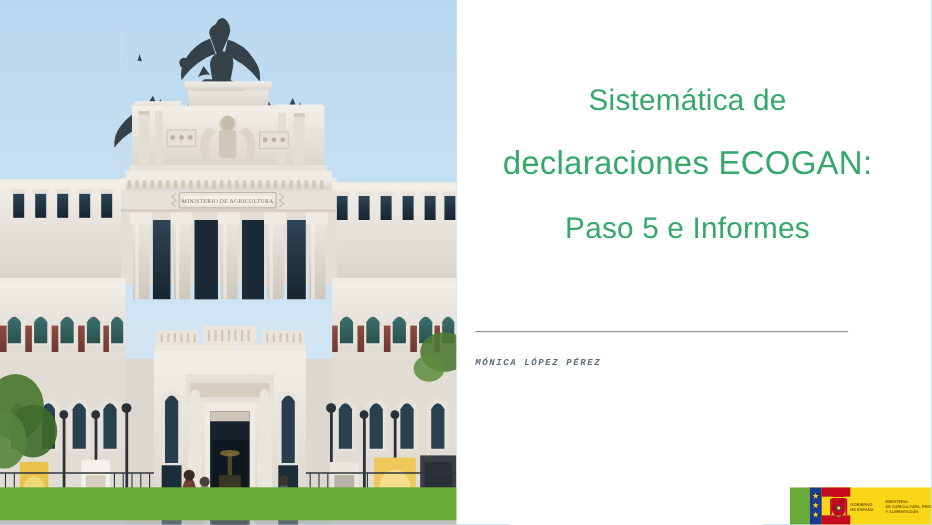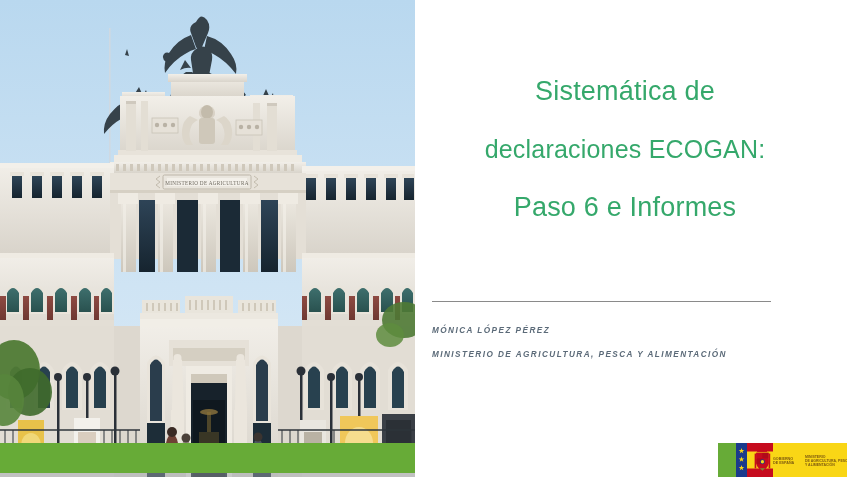--- a/index.html
+++ b/index.html
@@ -26,38 +26,39 @@
     text-align:center;
   }
   .title-line {
     color:#35a86b;
     font-size:27px;
     line-height:58px;
     font-weight:400;
     letter-spacing:0.2px;
     white-space:nowrap;
   }
-  .title-line.l2 { font-size:25px; }
+  .title-line.l2 { font-size:30px; }
   .title-line.l3 { font-size:27px; }
 
   .divider {
     position:absolute; left:17px; top:301px; width:339px; height:1px;
     background:#8a8a8a;
   }
 
   .meta { position:absolute; left:17px; top:319px; width:400px; }
   .meta-line {
     color:#5c6b79;
     font-size:8.2px;
     font-style:italic;
     font-weight:600;
     letter-spacing:1.45px;
     line-height:24.2px;
     white-space:nowrap;
     text-transform:uppercase;
+    font-family:Liberation Mono, monospace;
   }
 
   
   .gov-logo { position:absolute; left:718px; top:443px; width:129px; height:34px; }
   .gov-logo svg { display:block; width:129px; height:34px; }
 </style>
 </head>
 <body>
 
 <div class="slide">
@@ -511,28 +512,27 @@
     </svg>
   </div>
 
   <div class="green-bar"></div>
 
   <div class="right">
 
     <div class="title-block">
       <div class="title-line l1">Sistemática de</div>
       <div class="title-line l2">declaraciones ECOGAN:</div>
-      <div class="title-line l3">Paso 6 e Informes</div>
+      <div class="title-line l3">Paso 5 e Informes</div>
     </div>
 
     <div class="divider"></div>
 
     <div class="meta">
       <div class="meta-line">Mónica López Pérez</div>
-      <div class="meta-line">Ministerio de Agricultura, Pesca y Alimentación</div>
     </div>
   </div>
 
   <div class="gov-logo">
     <svg viewBox="0 0 129 34" xmlns="http://www.w3.org/2000/svg">
 
       <rect x="0" y="0" width="18" height="34" fill="#67ab37"></rect>
 
       <rect x="18" y="0" width="111" height="34" fill="#f9d616"></rect>
 

